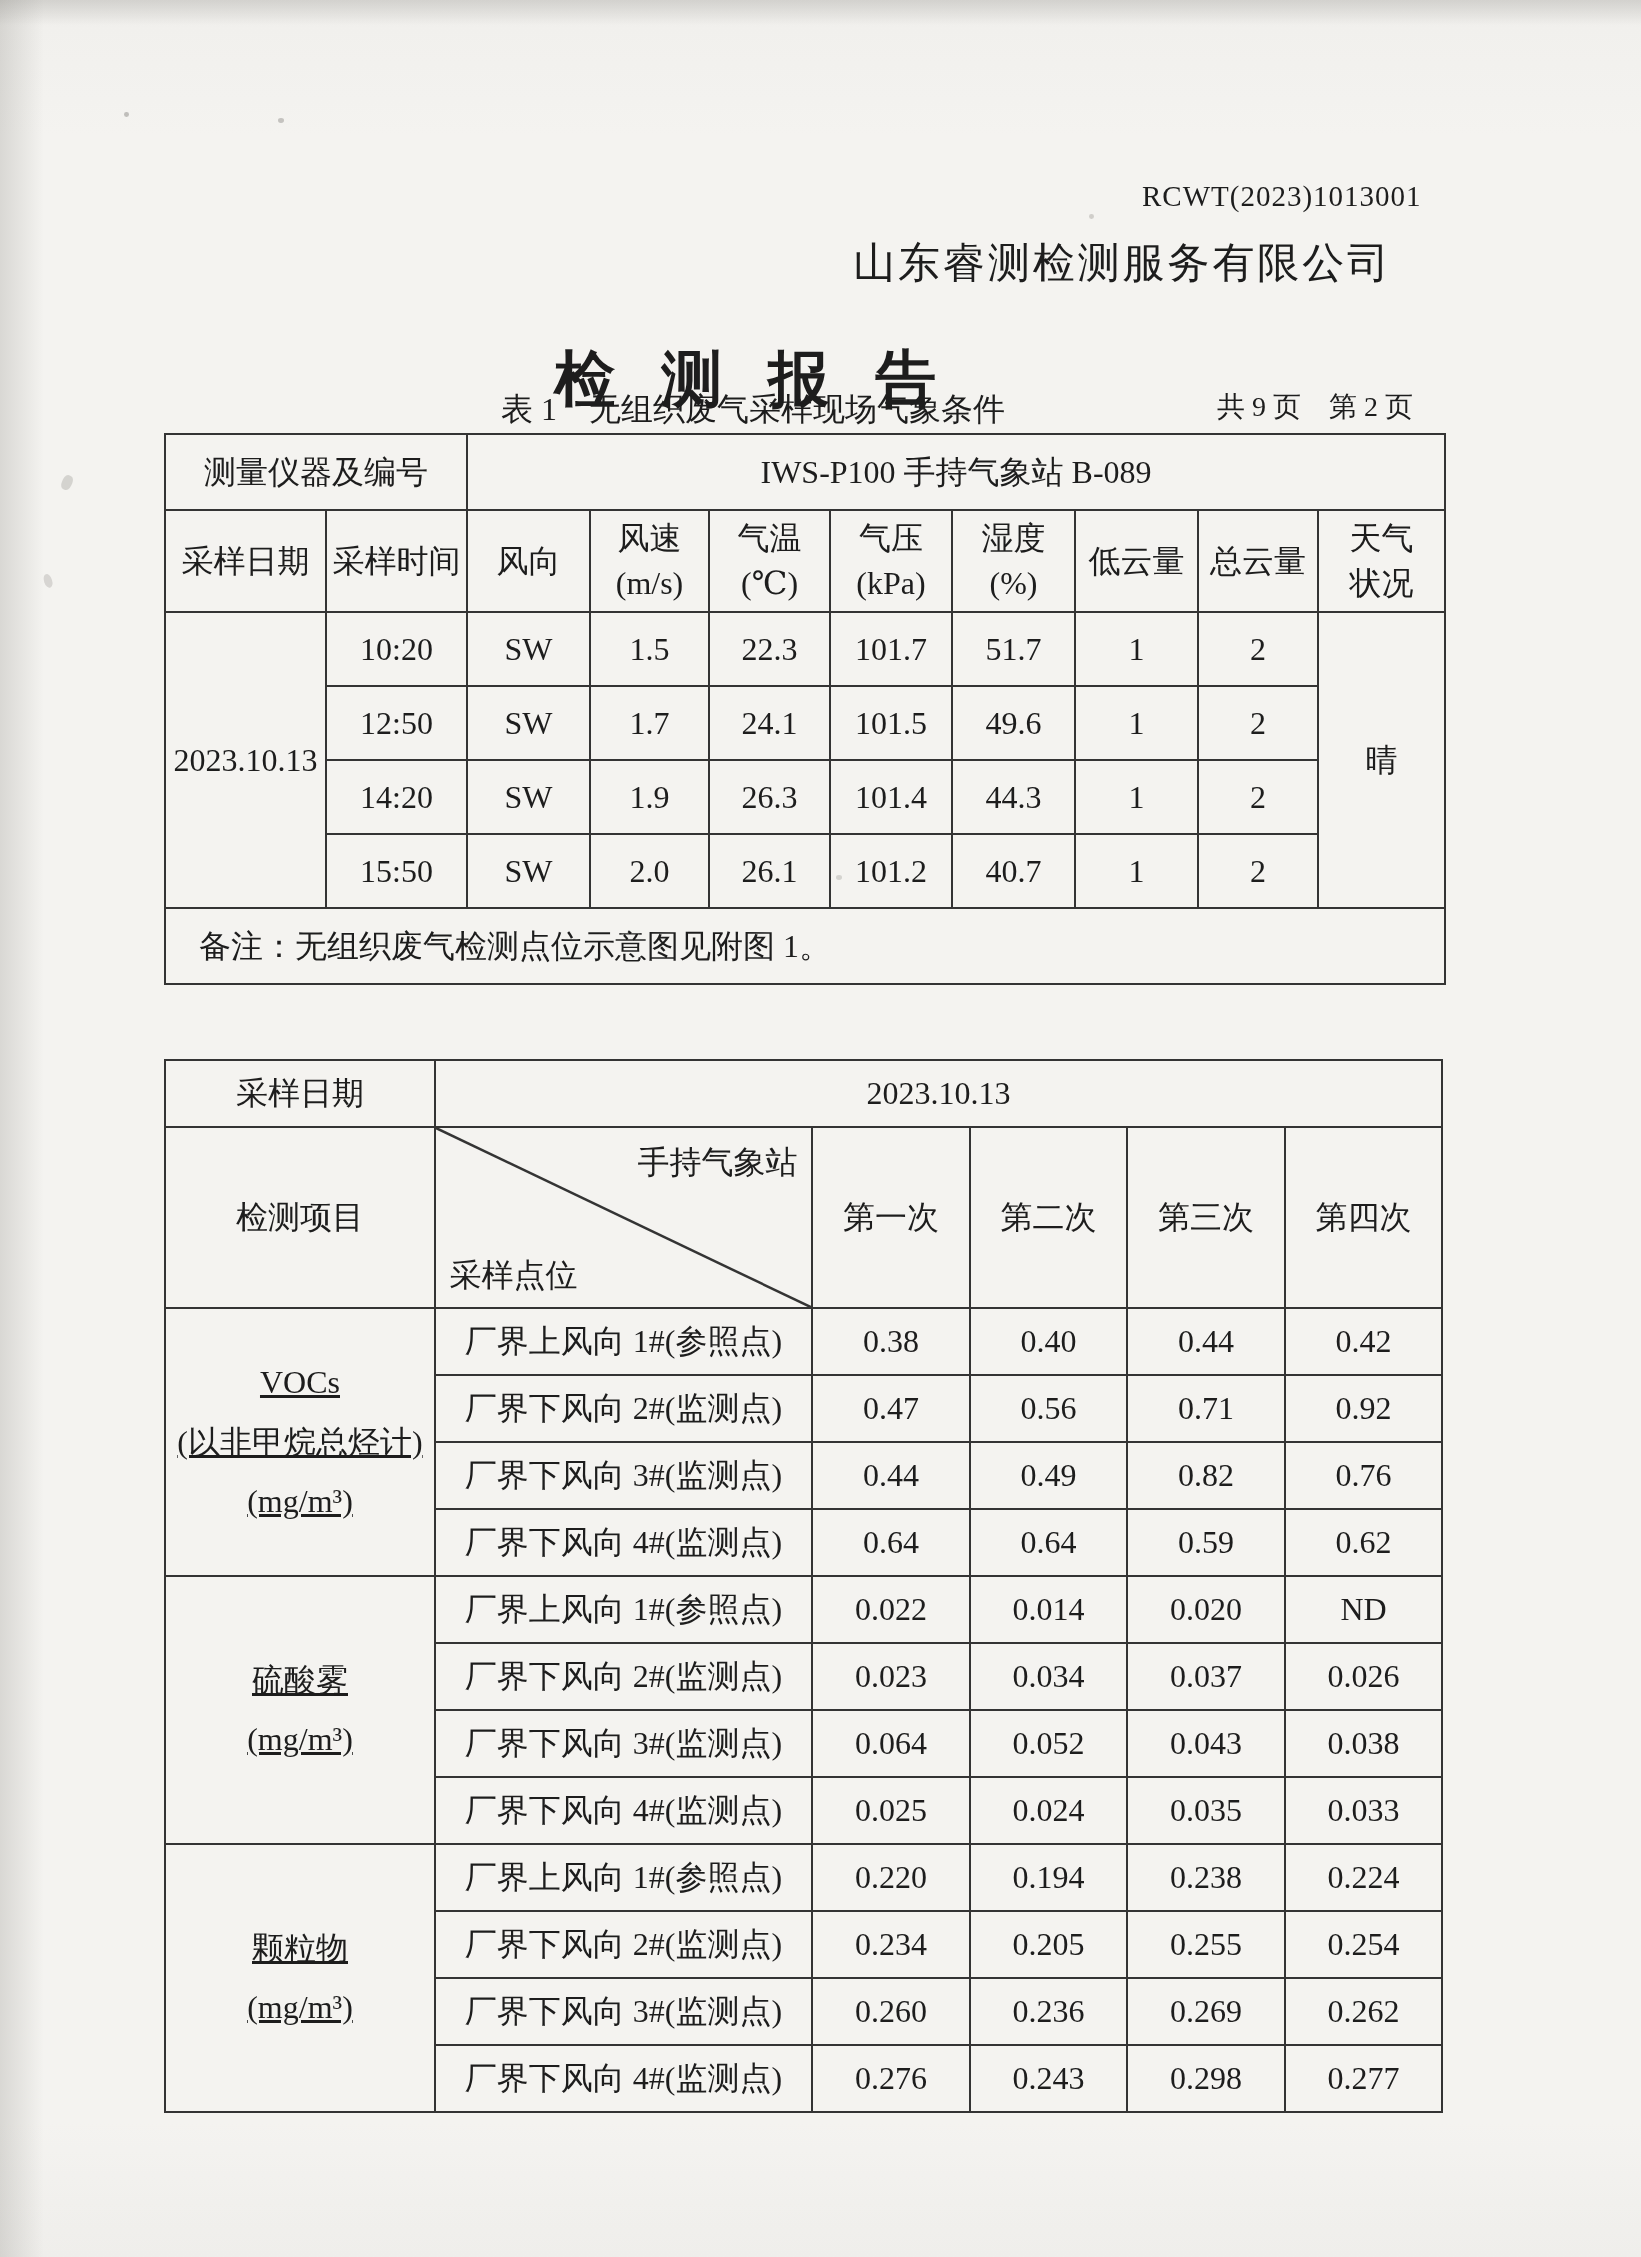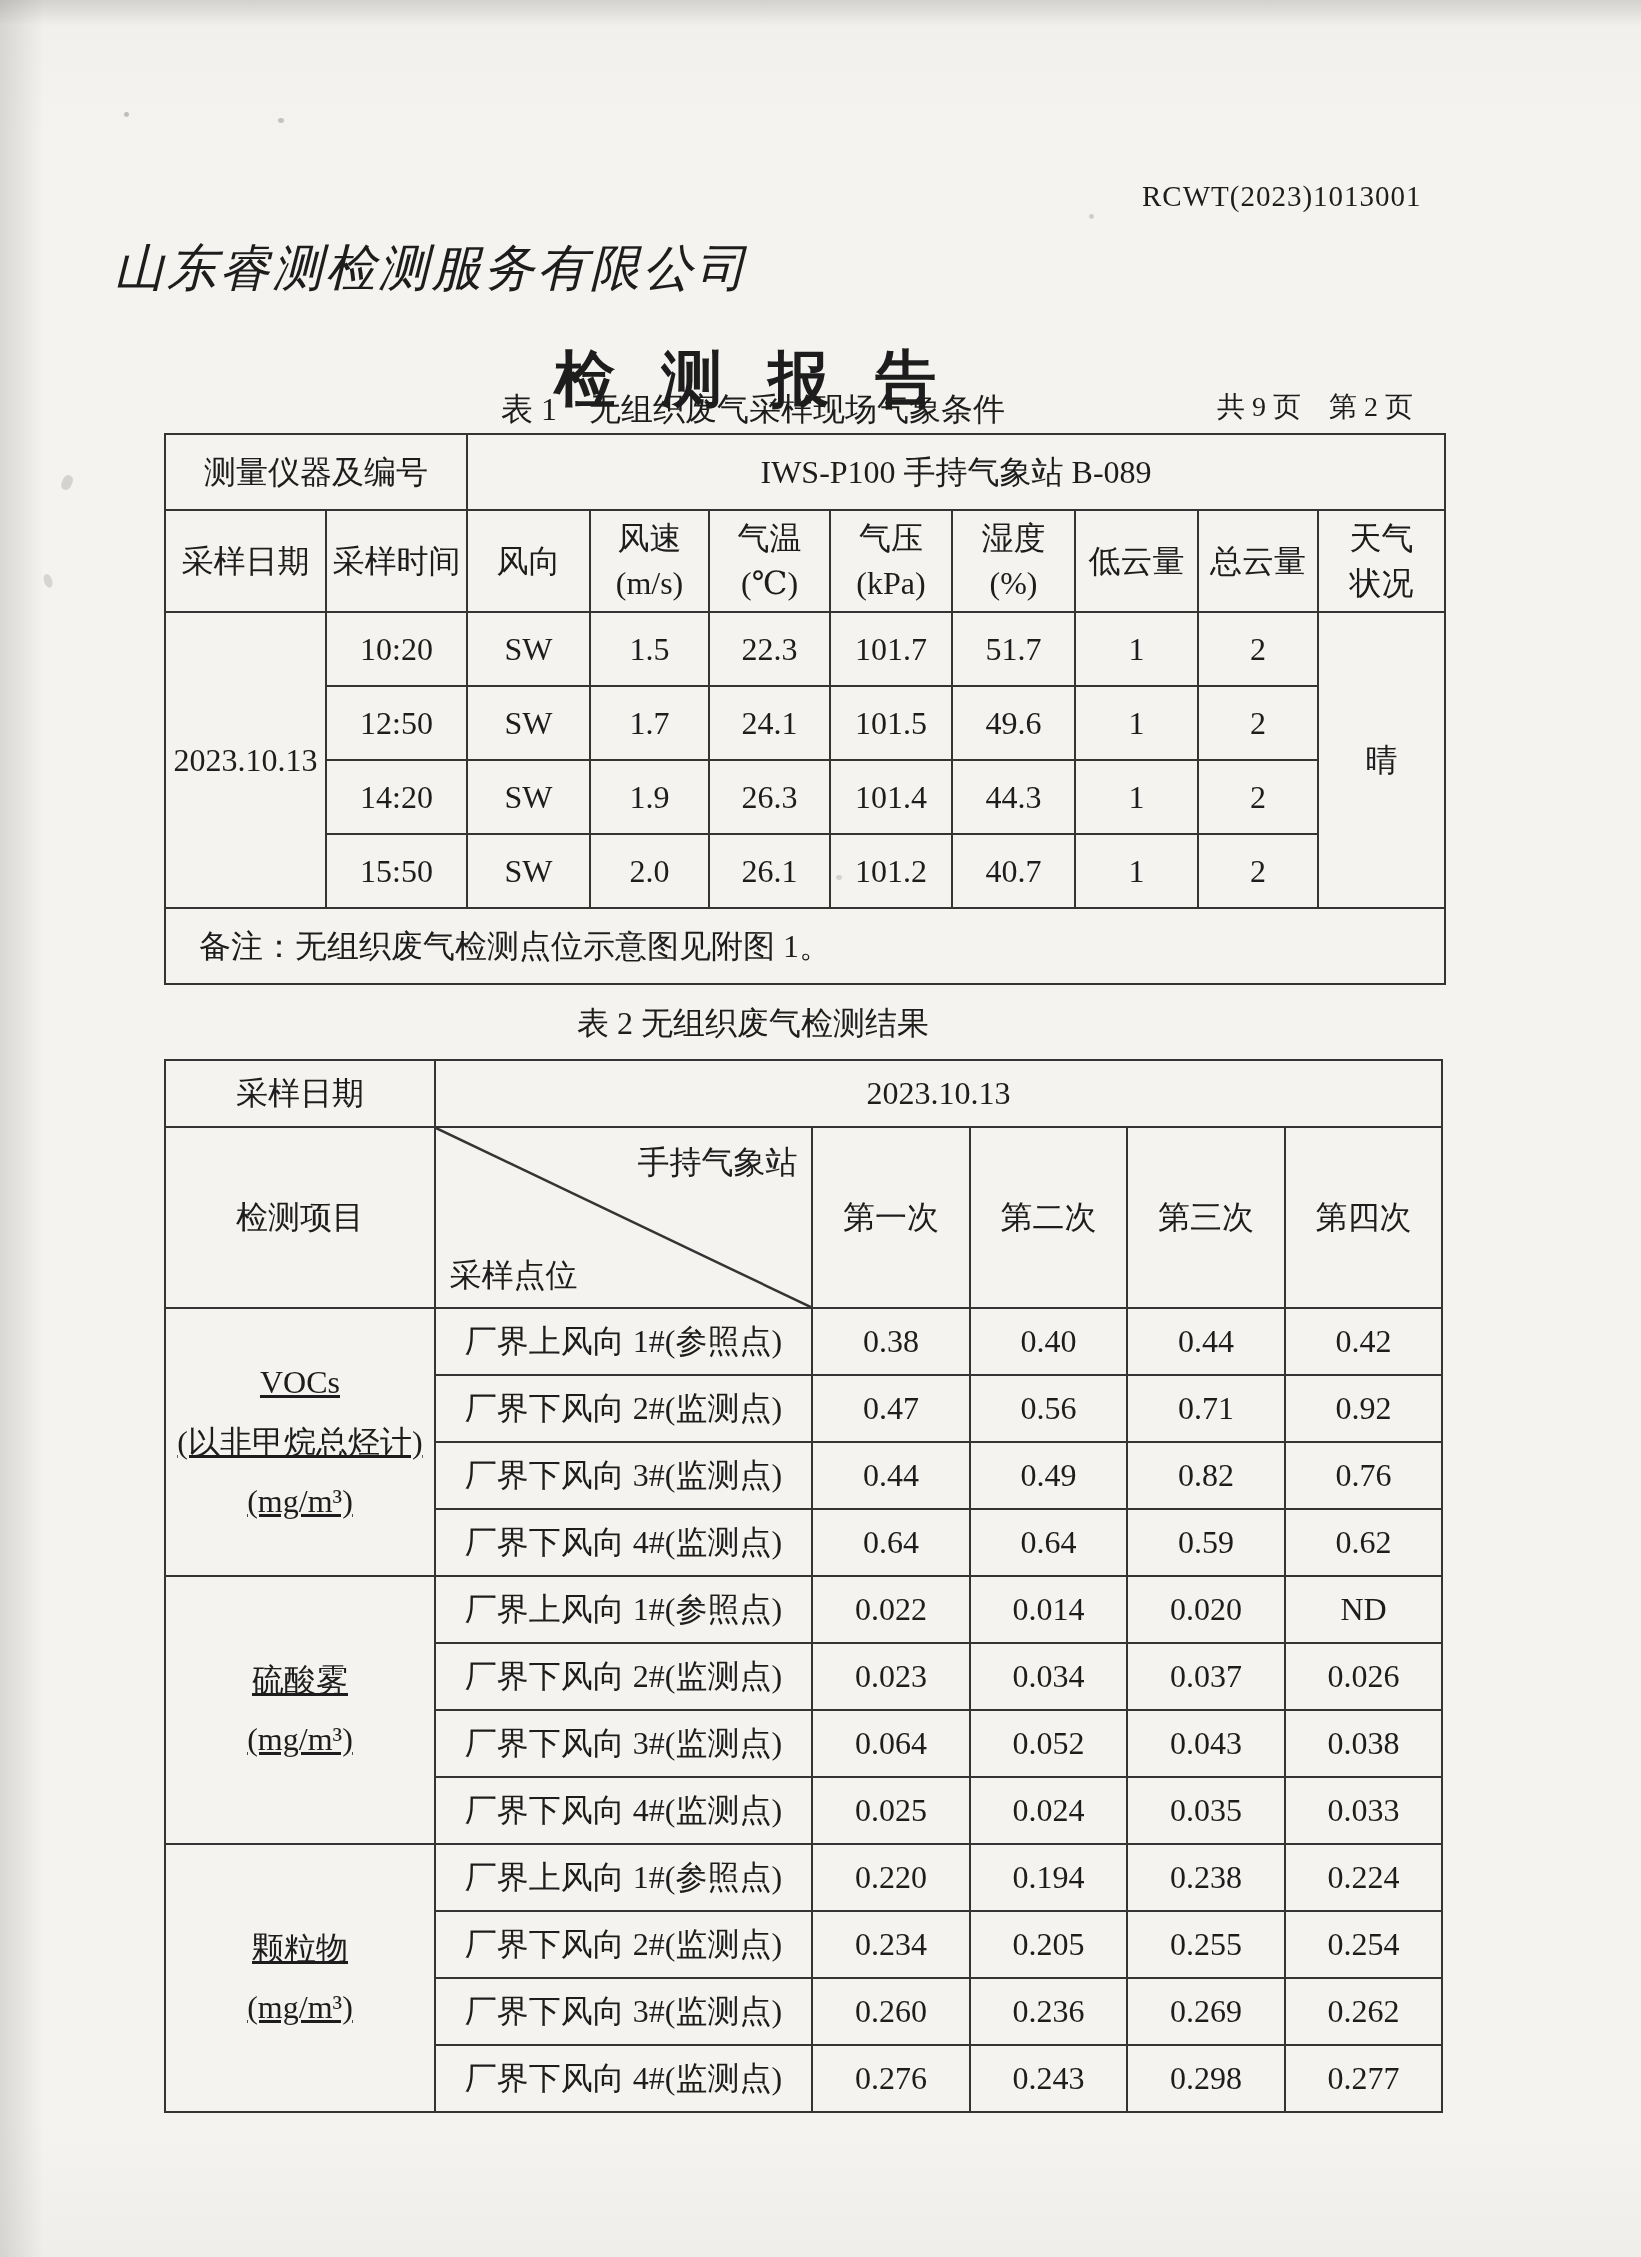--- a/index.html
+++ b/index.html
@@ -17,21 +17,21 @@
     background:linear-gradient(90deg,rgba(120,118,112,.22),rgba(120,118,112,0));
     pointer-events:none;
   }
   .page::after{ 
     content:"";position:absolute;left:0;top:0;right:0;height:25px;
     background:linear-gradient(180deg,rgba(110,108,102,.18),rgba(110,108,102,0));
     pointer-events:none;
   }
   .speck{position:absolute;border-radius:50%;background:#8b8a85;}
   .report-no{position:absolute;top:180px;left:1142px;font-size:29px;letter-spacing:1px;white-space:nowrap;}
-  .company{position:absolute;top:235px;left:114px;width:1278px;text-align:left;font-size:50px;letter-spacing:2.9px;font-style:italic;}
+  .company{position:absolute;top:235px;left:114px;width:1278px;text-align:right;font-size:42px;letter-spacing:2.9px;}
   .title{position:absolute;top:299px;left:114px;width:1278px;text-align:center;font-size:61px;font-weight:bold;letter-spacing:15.4px;margin-top:40px;}
   .t1cap{position:absolute;top:388px;left:114px;width:1278px;text-align:center;font-size:32px;}
   .pageinfo{position:absolute;top:388px;right:228px;font-size:28px;white-space:nowrap;}
   .t2cap{position:absolute;top:1002px;left:114px;width:1278px;text-align:center;font-size:32px;}
 
   table{border-collapse:collapse;table-layout:fixed;position:absolute;left:164px;background:transparent;}
   .t1{top:433px;width:1278px;}
   .t2{top:1059px;width:1278px;}
   td{
     border:2.4px solid #343434;
@@ -144,21 +144,20 @@
       <td>40.7</td>
       <td>1</td>
       <td>2</td>
     </tr>
     <tr class="h79">
       <td colspan="10" class="remark-cell">备注：无组织废气检测点位示意图见附图 1。</td>
     </tr>
   </tbody>
     </table>
 
-  <div class="t2cap">表 2 无组织废气检测结果</div>
 
   <table class="t2">
     <colgroup>
       <col style="width:270px">
         <col style="width:377px">
         <col style="width:158px">
         <col style="width:157px">
         <col style="width:158px">
         <col style="width:157px">
     </colgroup>

